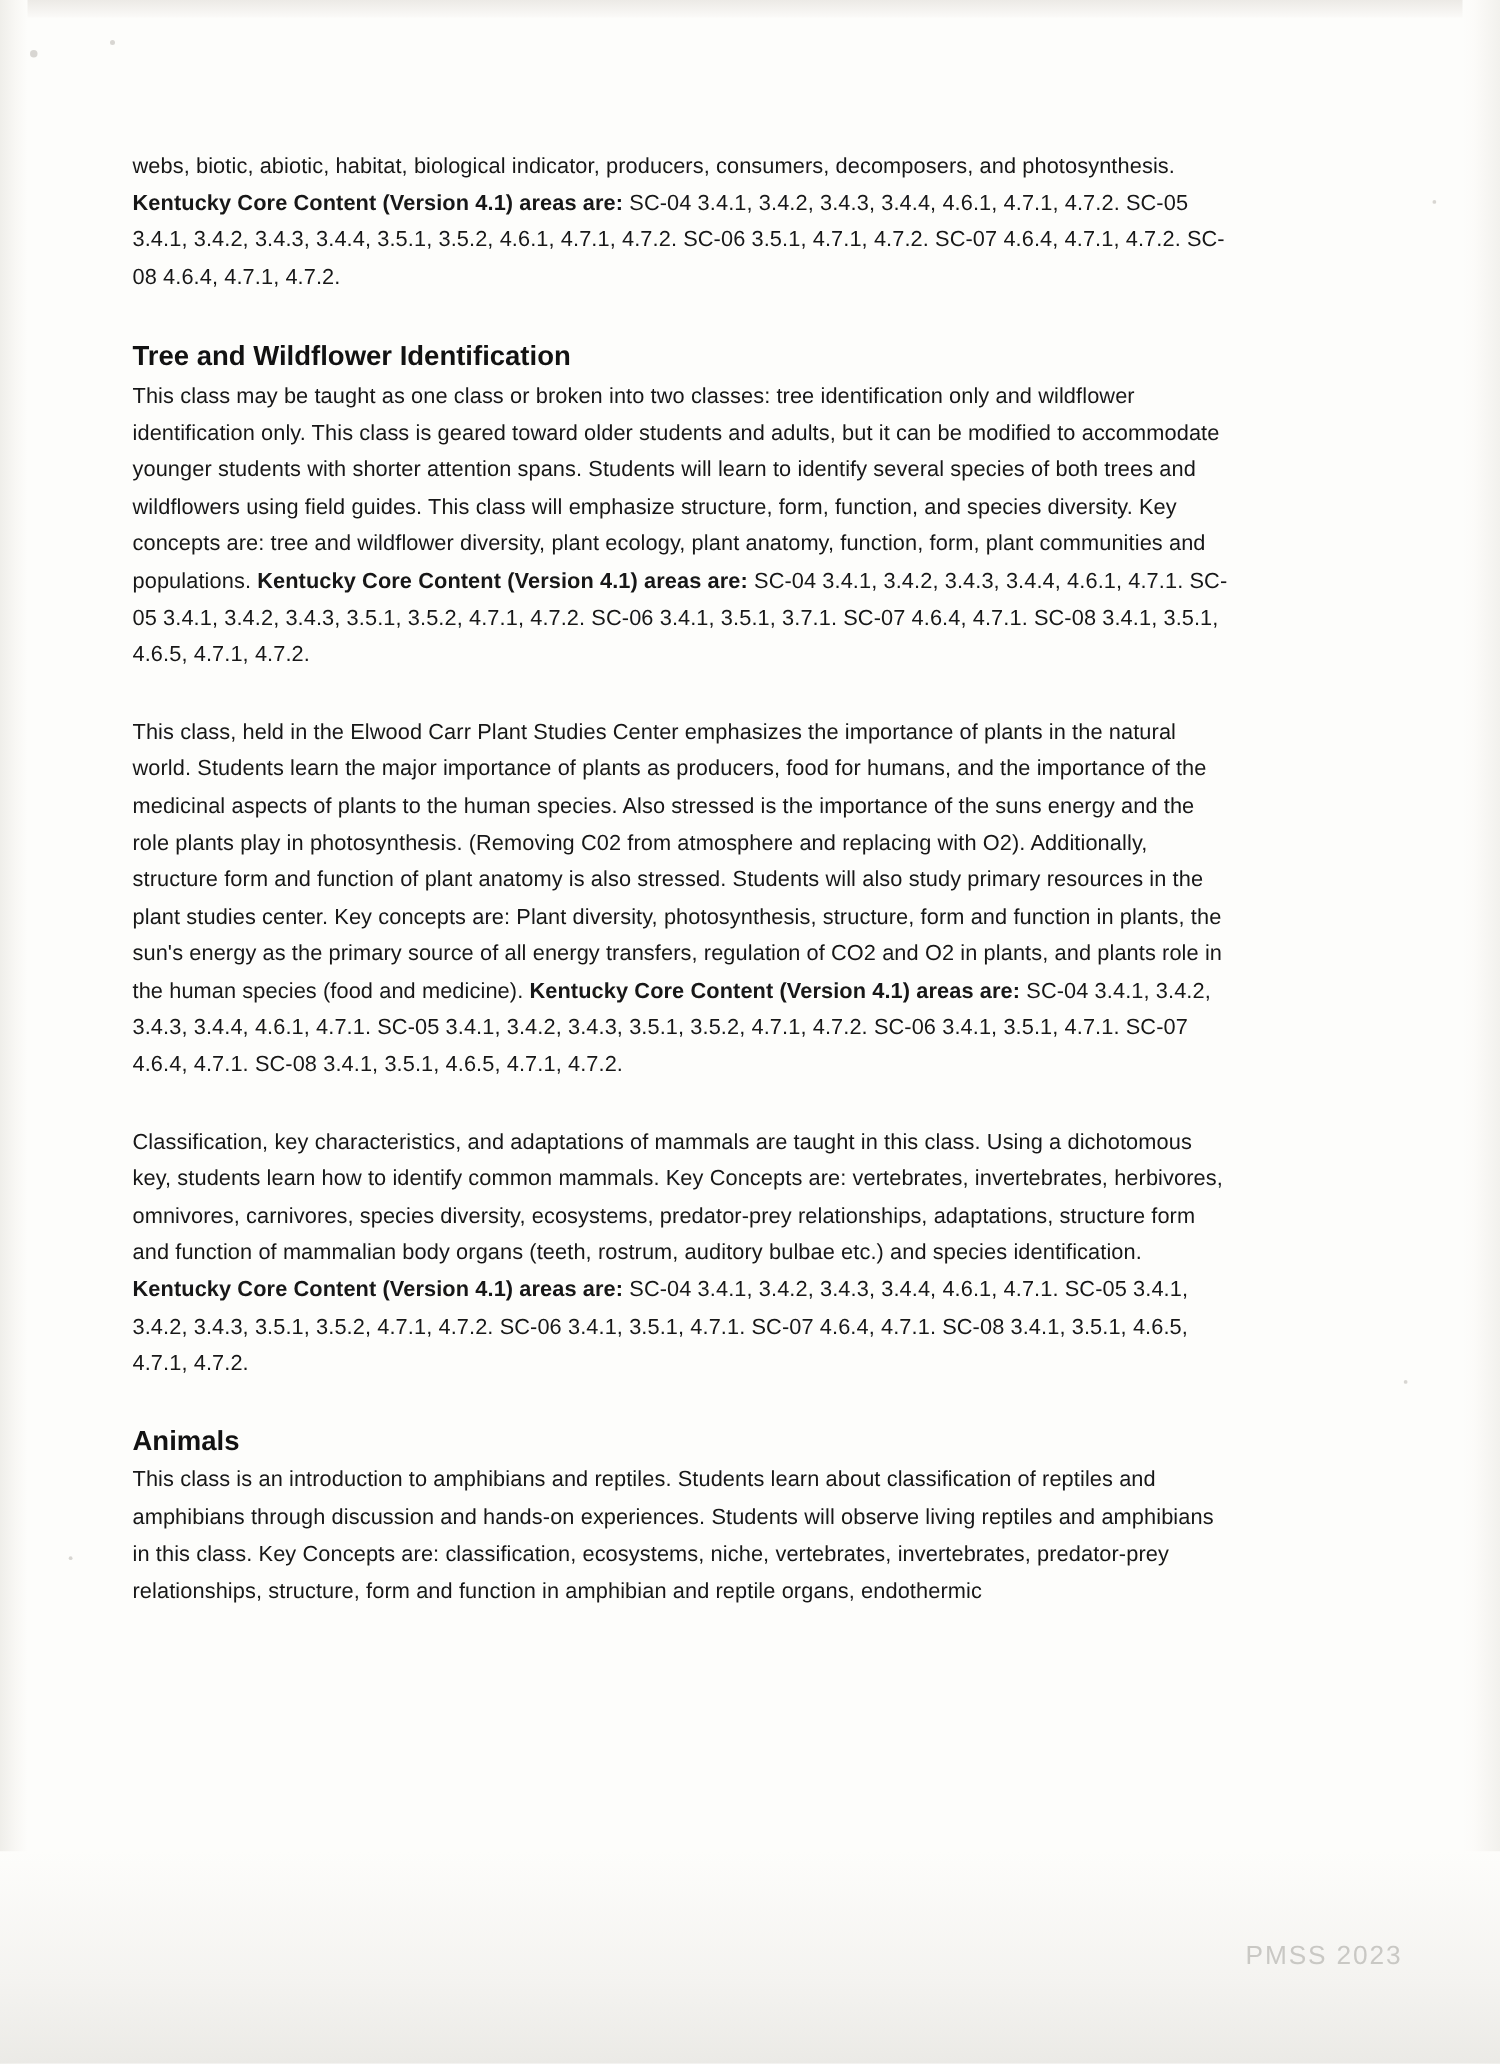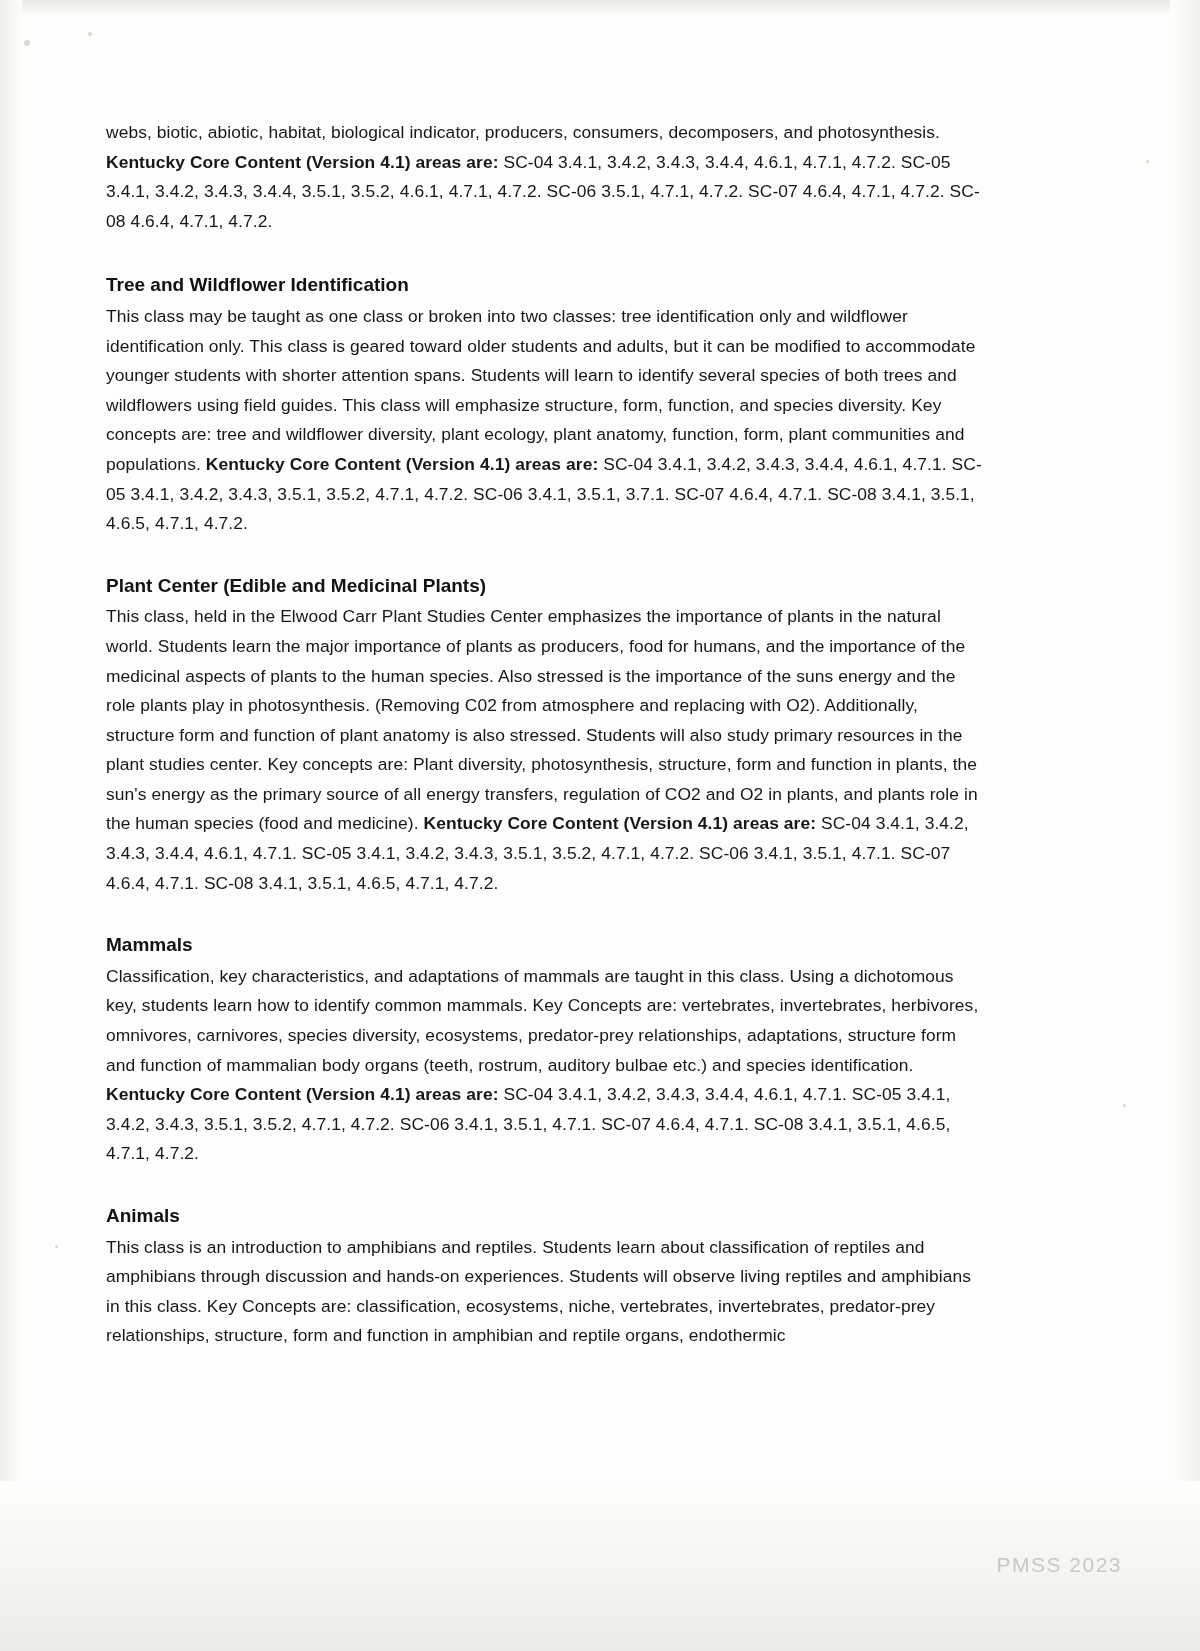--- a/index.html
+++ b/index.html
@@ -61,21 +61,21 @@
     margin: 0 0 34px 0;
     font-size: 17.4px;
     line-height: 29.6px;
     color: #171717;
     text-align: left;
     letter-spacing: 0.005em;
   }
   p.para:last-child { margin-bottom: 0; }
   h3.heading {
     margin: 0 0 2px 0;
-    font-size: 19px;
+    font-size: 22px;
     line-height: 29.6px;
     font-weight: bold;
     color: #121212;
   }
   .section { margin-bottom: 32px; }
   .section:last-child { margin-bottom: 2px; }
   .section p.para { margin-bottom: 0; }
   b { font-weight: bold; }
   .watermark {
     position: absolute;
@@ -106,26 +106,24 @@
   <div class="content">
 
     <p class="para"><span>webs, biotic, abiotic, habitat, biological indicator, producers, consumers, decomposers, and photosynthesis. </span><b>Kentucky Core Content (Version 4.1) areas are:</b><span> SC-04 3.4.1, 3.4.2, 3.4.3, 3.4.4, 4.6.1, 4.7.1, 4.7.2. SC-05 3.4.1, 3.4.2, 3.4.3, 3.4.4, 3.5.1, 3.5.2, 4.6.1, 4.7.1, 4.7.2. SC-06 3.5.1, 4.7.1, 4.7.2. SC-07 4.6.4, 4.7.1, 4.7.2. SC-08 4.6.4, 4.7.1, 4.7.2.</span></p>
 
     <div class="section">
       <h3 class="heading">Tree and Wildflower Identification</h3>
       <p class="para"><span>This class may be taught as one class or broken into two classes: tree identification only and wildflower identification only. This class is geared toward older students and adults, but it can be modified to accommodate younger students with shorter attention spans. Students will learn to identify several species of both trees and wildflowers using field guides. This class will emphasize structure, form, function, and species diversity. Key concepts are: tree and wildflower diversity, plant ecology, plant anatomy, function, form, plant communities and populations. </span><b>Kentucky Core Content (Version 4.1) areas are:</b><span> SC-04 3.4.1, 3.4.2, 3.4.3, 3.4.4, 4.6.1, 4.7.1. SC-05 3.4.1, 3.4.2, 3.4.3, 3.5.1, 3.5.2, 4.7.1, 4.7.2. SC-06 3.4.1, 3.5.1, 3.7.1. SC-07 4.6.4, 4.7.1. SC-08 3.4.1, 3.5.1, 4.6.5, 4.7.1, 4.7.2.</span></p>
     </div>
 
     <div class="section">
-      <h3 class="heading">Plant Center (Edible and Medicinal Plants)</h3>
       <p class="para"><span>This class, held in the Elwood Carr Plant Studies Center emphasizes the importance of plants in the natural world. Students learn the major importance of plants as producers, food for humans, and the importance of the medicinal aspects of plants to the human species. Also stressed is the importance of the suns energy and the role plants play in photosynthesis. (Removing C02 from atmosphere and replacing with O2). Additionally, structure form and function of plant anatomy is also stressed. Students will also study primary resources in the plant studies center. Key concepts are: Plant diversity, photosynthesis, structure, form and function in plants, the sun's energy as the primary source of all energy transfers, regulation of CO2 and O2 in plants, and plants role in the human species (food and medicine). </span><b>Kentucky Core Content (Version 4.1) areas are:</b><span> SC-04 3.4.1, 3.4.2, 3.4.3, 3.4.4, 4.6.1, 4.7.1. SC-05 3.4.1, 3.4.2, 3.4.3, 3.5.1, 3.5.2, 4.7.1, 4.7.2. SC-06 3.4.1, 3.5.1, 4.7.1. SC-07 4.6.4, 4.7.1. SC-08 3.4.1, 3.5.1, 4.6.5, 4.7.1, 4.7.2.</span></p>
     </div>
 
     <div class="section">
-      <h3 class="heading">Mammals</h3>
       <p class="para"><span>Classification, key characteristics, and adaptations of mammals are taught in this class. Using a dichotomous key, students learn how to identify common mammals. Key Concepts are: vertebrates, invertebrates, herbivores, omnivores, carnivores, species diversity, ecosystems, predator-prey relationships, adaptations, structure form and function of mammalian body organs (teeth, rostrum, auditory bulbae etc.) and species identification. </span><b>Kentucky Core Content (Version 4.1) areas are:</b><span> SC-04 3.4.1, 3.4.2, 3.4.3, 3.4.4, 4.6.1, 4.7.1. SC-05 3.4.1, 3.4.2, 3.4.3, 3.5.1, 3.5.2, 4.7.1, 4.7.2. SC-06 3.4.1, 3.5.1, 4.7.1. SC-07 4.6.4, 4.7.1. SC-08 3.4.1, 3.5.1, 4.6.5, 4.7.1, 4.7.2.</span></p>
     </div>
 
     <div class="section">
       <h3 class="heading">Animals</h3>
       <p class="para"><span>This class is an introduction to amphibians and reptiles. Students learn about classification of reptiles and amphibians through discussion and hands-on experiences. Students will observe living reptiles and amphibians in this class. Key Concepts are: classification, ecosystems, niche, vertebrates, invertebrates, predator-prey relationships, structure, form and function in amphibian and reptile organs, endothermic</span><b></b><span></span></p>
     </div>
 
   </div>
 

